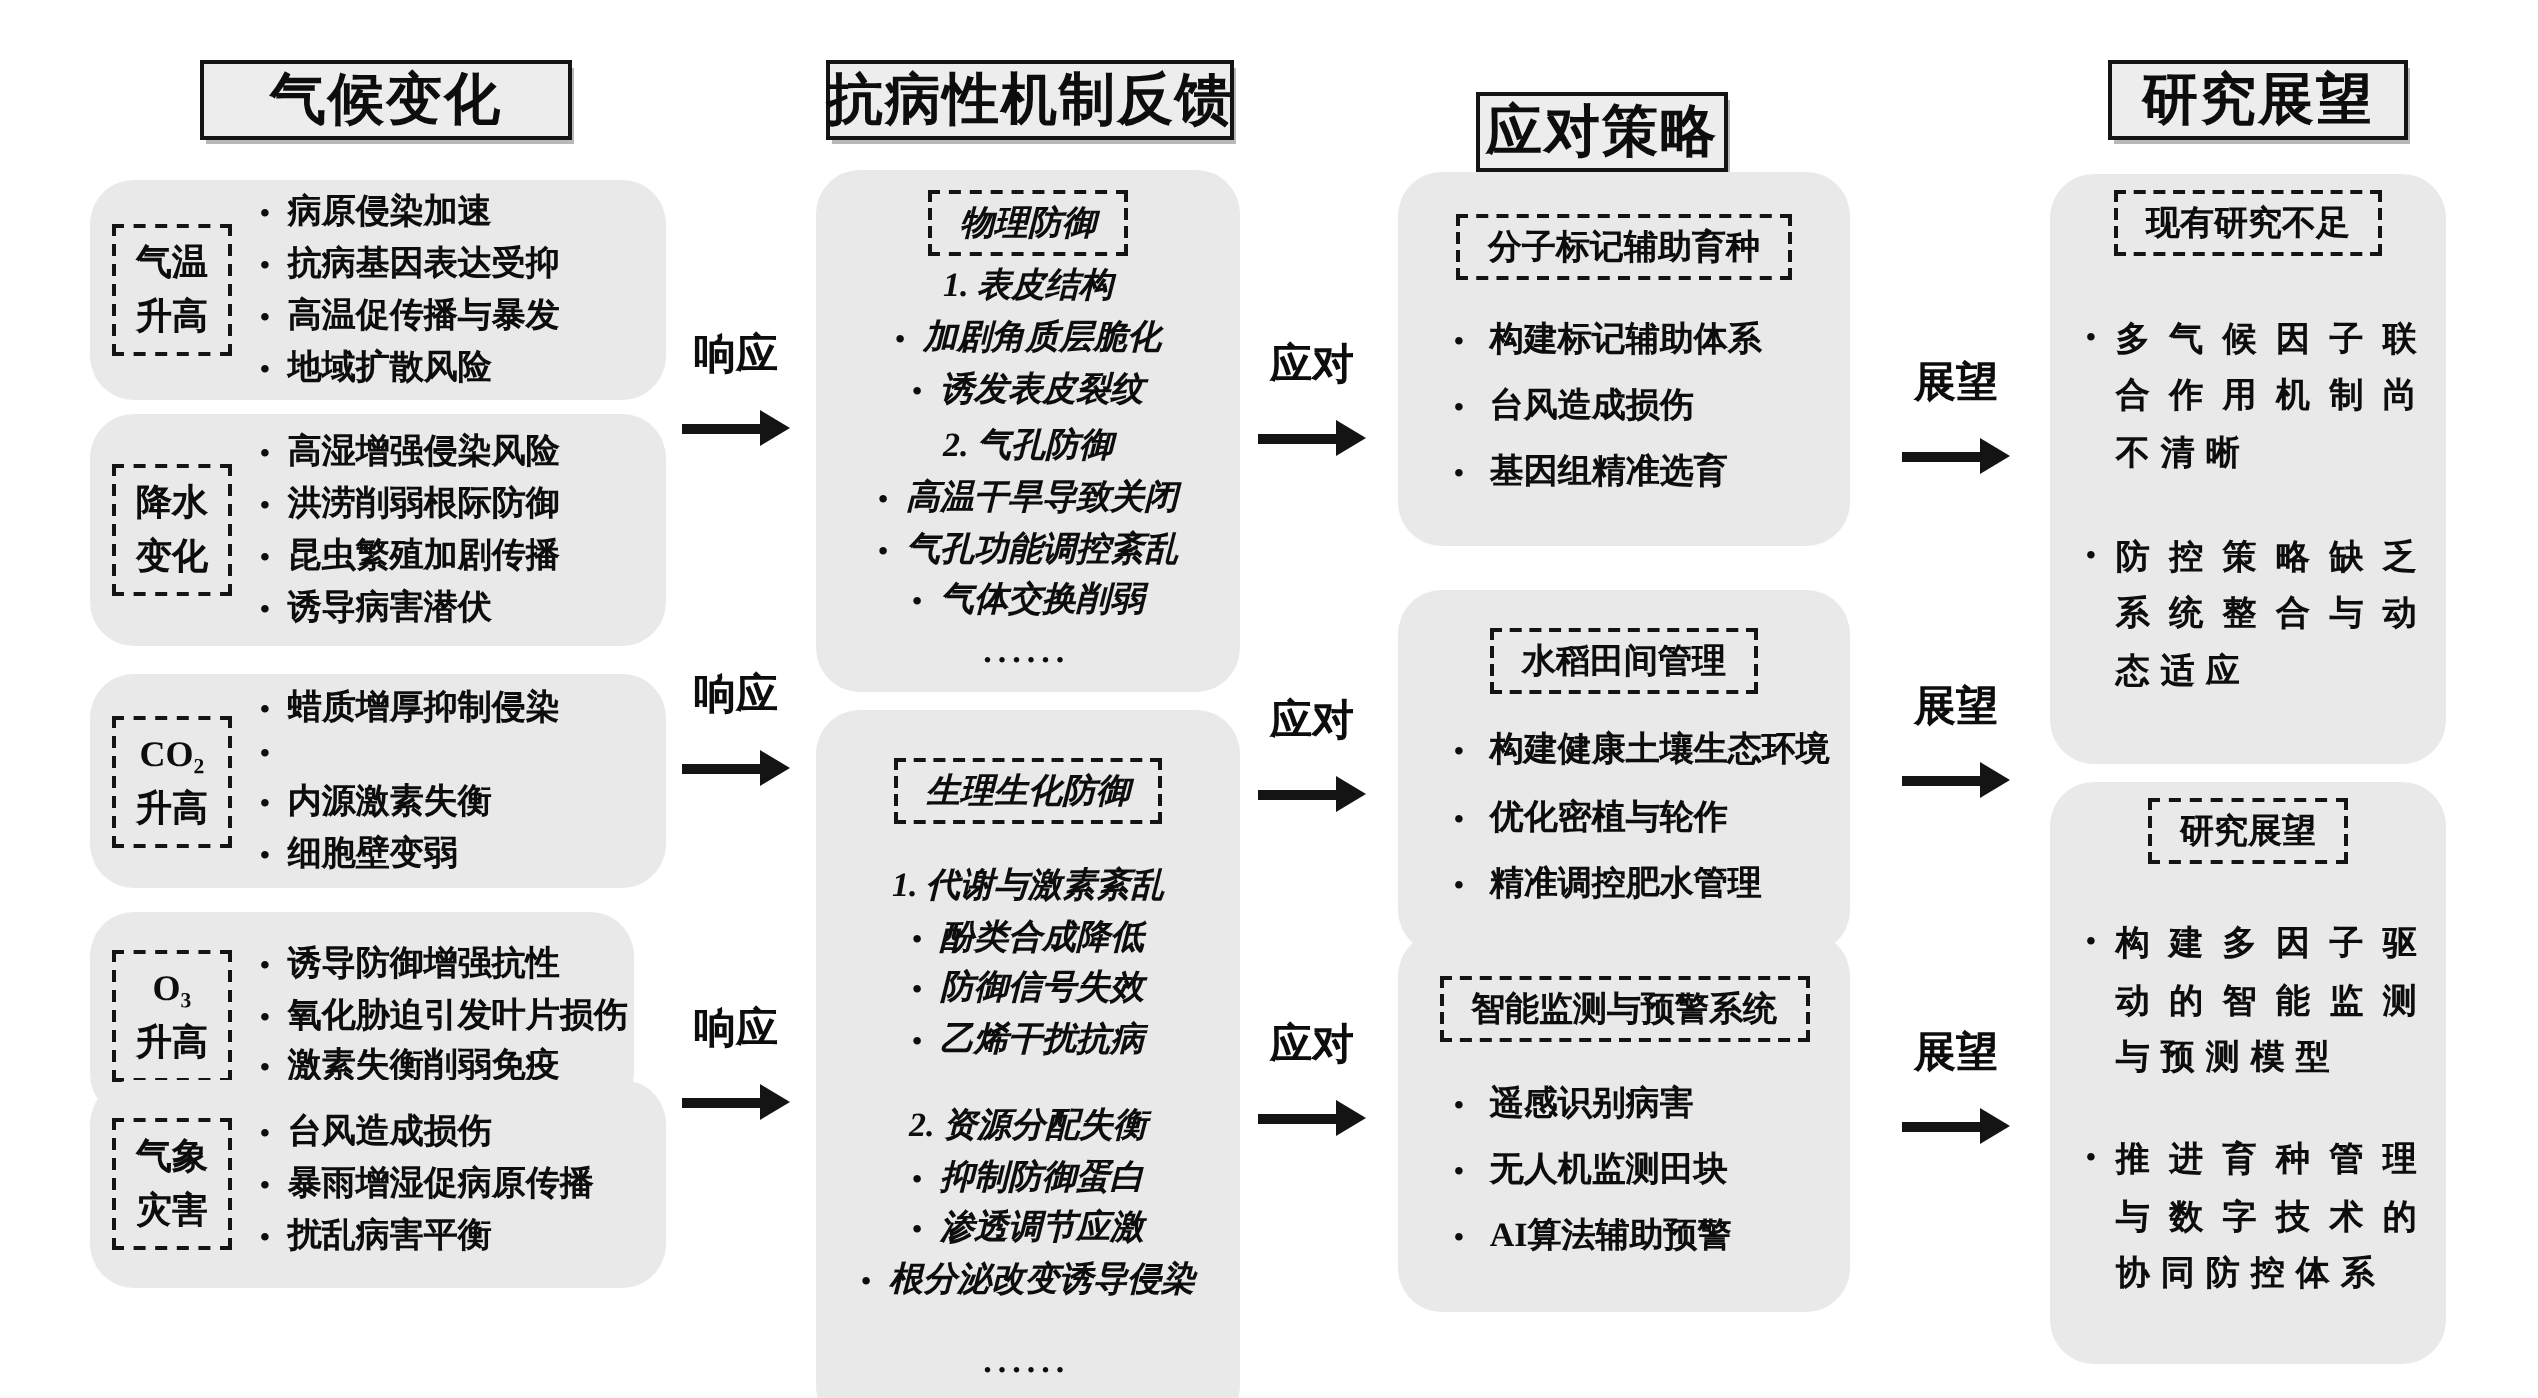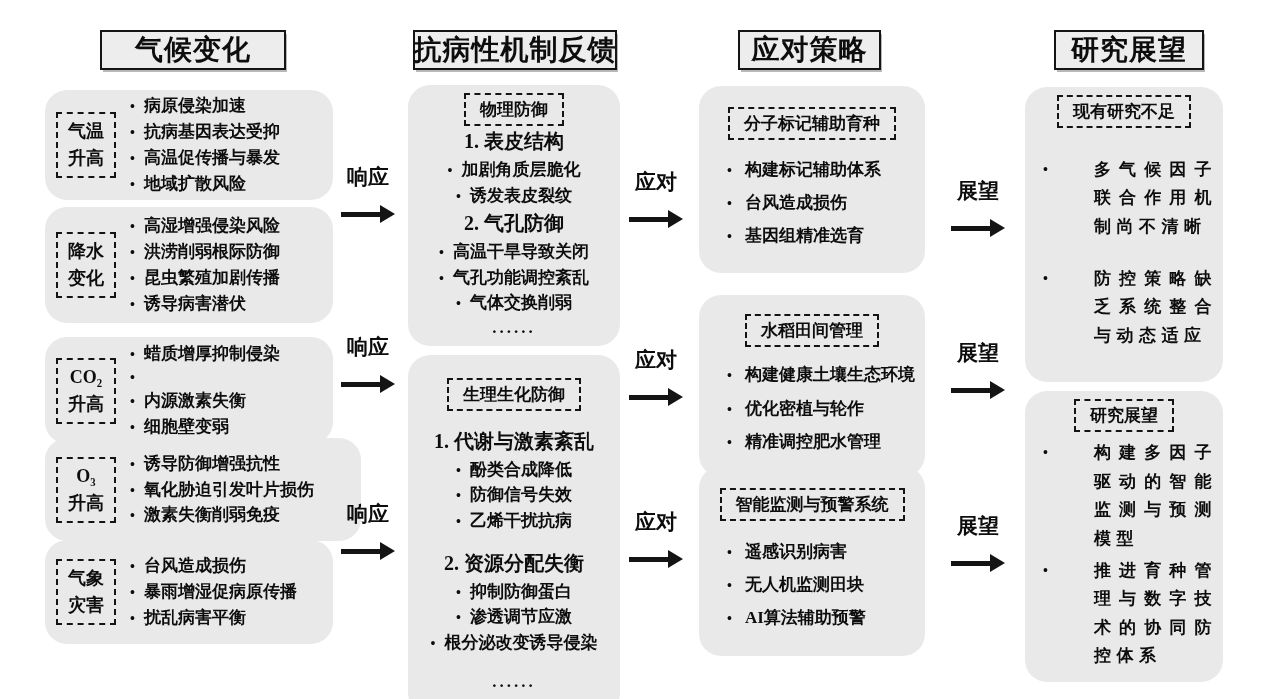--- a/index.html
+++ b/index.html
@@ -38,44 +38,44 @@
     border:2px dashed var(--line,#141414);
     text-align:center; font-size:18px; line-height:1.5;
     padding:4px 5px; min-width:60px; flex-shrink:0;
   }
   .side-list { display:flex; flex-direction:column; justify-content:center; flex:1; }
   .b-li { display:flex; align-items:baseline; gap:9px; line-height:1.52; white-space:nowrap; }
   .b-li .dot { font-size:14px; flex-shrink:0; }
   
   .box-sections {
     display:flex; flex-direction:column; align-items:center;
-    justify-content:space-evenly; text-align:center; padding:6px 4px;
+    justify-content:space-evenly; text-align:center; padding:6px 4px;font-style:italic;
   }
   .center-label {
     border:2px dashed var(--line,#141414);
     padding:3px 14px; font-size:17px; white-space:nowrap;
   }
   .sec { display:flex; flex-direction:column; align-items:center; }
-  .sec-title { font-size:20px; margin-bottom:2px; }
+  .sec-title { font-size:17px; margin-bottom:2px; }
   .box-sections .b-li { justify-content:center; line-height:1.5; }
   .ellipsis { letter-spacing:3px; font-size:17px; }
   
   .box-tb {
     display:flex; flex-direction:column; align-items:center;
     justify-content:space-evenly; padding:8px 6px;
   }
   .box-tb .tb-list { align-self:stretch; display:flex; flex-direction:column; }
   .col3 .b-li { padding-left:22px; line-height:1.95; gap:13px; }
   
   .spaced .tb-list { flex:1; justify-content:space-evenly; margin-top:4px; }
   .spaced .b-li { padding-left:12px; gap:10px; white-space:normal; align-items:flex-start; }
   .spaced .b-li .dot { line-height:28px; }
   .spaced .btxt {
     width:156px; text-align:justify;
-    letter-spacing:5.5px; line-height:1.68; font-size:17px;margin-left:36px;
+    letter-spacing:5.5px; line-height:1.68; font-size:17px;
   }
   
   .arrow-group {
     position:absolute; width:62px;
     display:flex; flex-direction:column; align-items:center;
   }
   .arrow-label { font-size:21px; white-space:nowrap; }
   .arrow-shape { margin-top:14px; display:flex; align-items:center; }
   .arrow-shape .shaft { width:39px; height:5px; background:var(--line,#141414); }
   .arrow-shape .head {
@@ -85,21 +85,21 @@
     border-bottom:9px solid transparent;
   }
 </style>
 </head>
 <body>
 
 <div class="canvas">
 
   <div class="header" style="left:100px;top:30px;width:186px">气候变化</div>
   <div class="header" style="left:413px;top:30px;width:204px">抗病性机制反馈</div>
-  <div class="header" style="left:738px;top:30px;width:143px">应对策略</div>
+  <div class="header" style="left:738px;top:46px;width:126px">应对策略</div>
   <div class="header" style="left:1054px;top:30px;width:150px">研究展望</div>
 
   <div class="box box-side" style="left:45px;top:90px;width:288px;height:110px">
       <div class="side-label">
         <div class="side-line">气温</div>
         <div class="side-line">升高</div>
       </div>
       <div class="side-list">
         <div class="b-li">
           <span class="dot">•</span>
@@ -159,21 +159,21 @@
         <div class="b-li">
           <span class="dot">•</span>
           <span class="btxt">内源激素失衡</span>
         </div>
         <div class="b-li">
           <span class="dot">•</span>
           <span class="btxt">细胞壁变弱</span>
         </div>
       </div>
     </div>
-  <div class="box box-side" style="left:45px;top:438px;width:316px;height:103px">
+  <div class="box box-side" style="left:45px;top:456px;width:272px;height:103px">
       <div class="side-label">
         <div class="side-line">O₃</div>
         <div class="side-line">升高</div>
       </div>
       <div class="side-list">
         <div class="b-li">
           <span class="dot">•</span>
           <span class="btxt">诱导防御增强抗性</span>
         </div>
         <div class="b-li">

